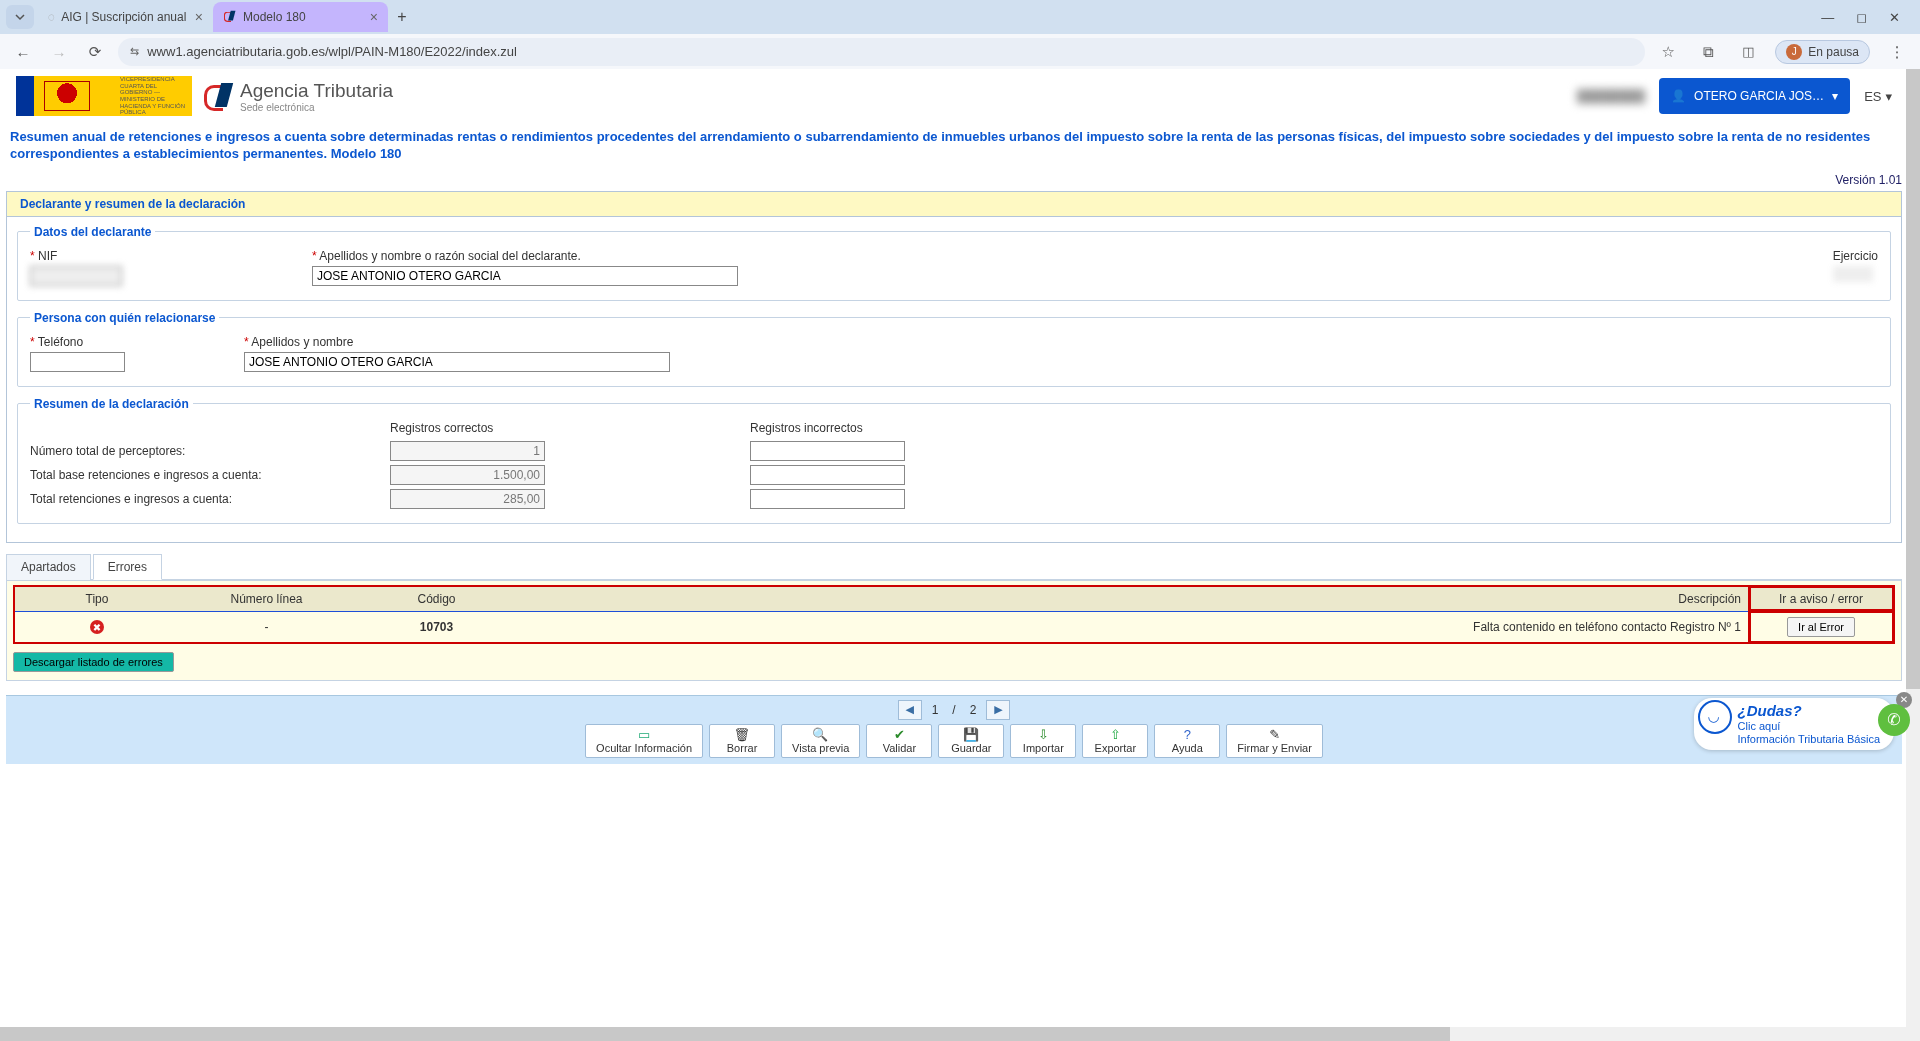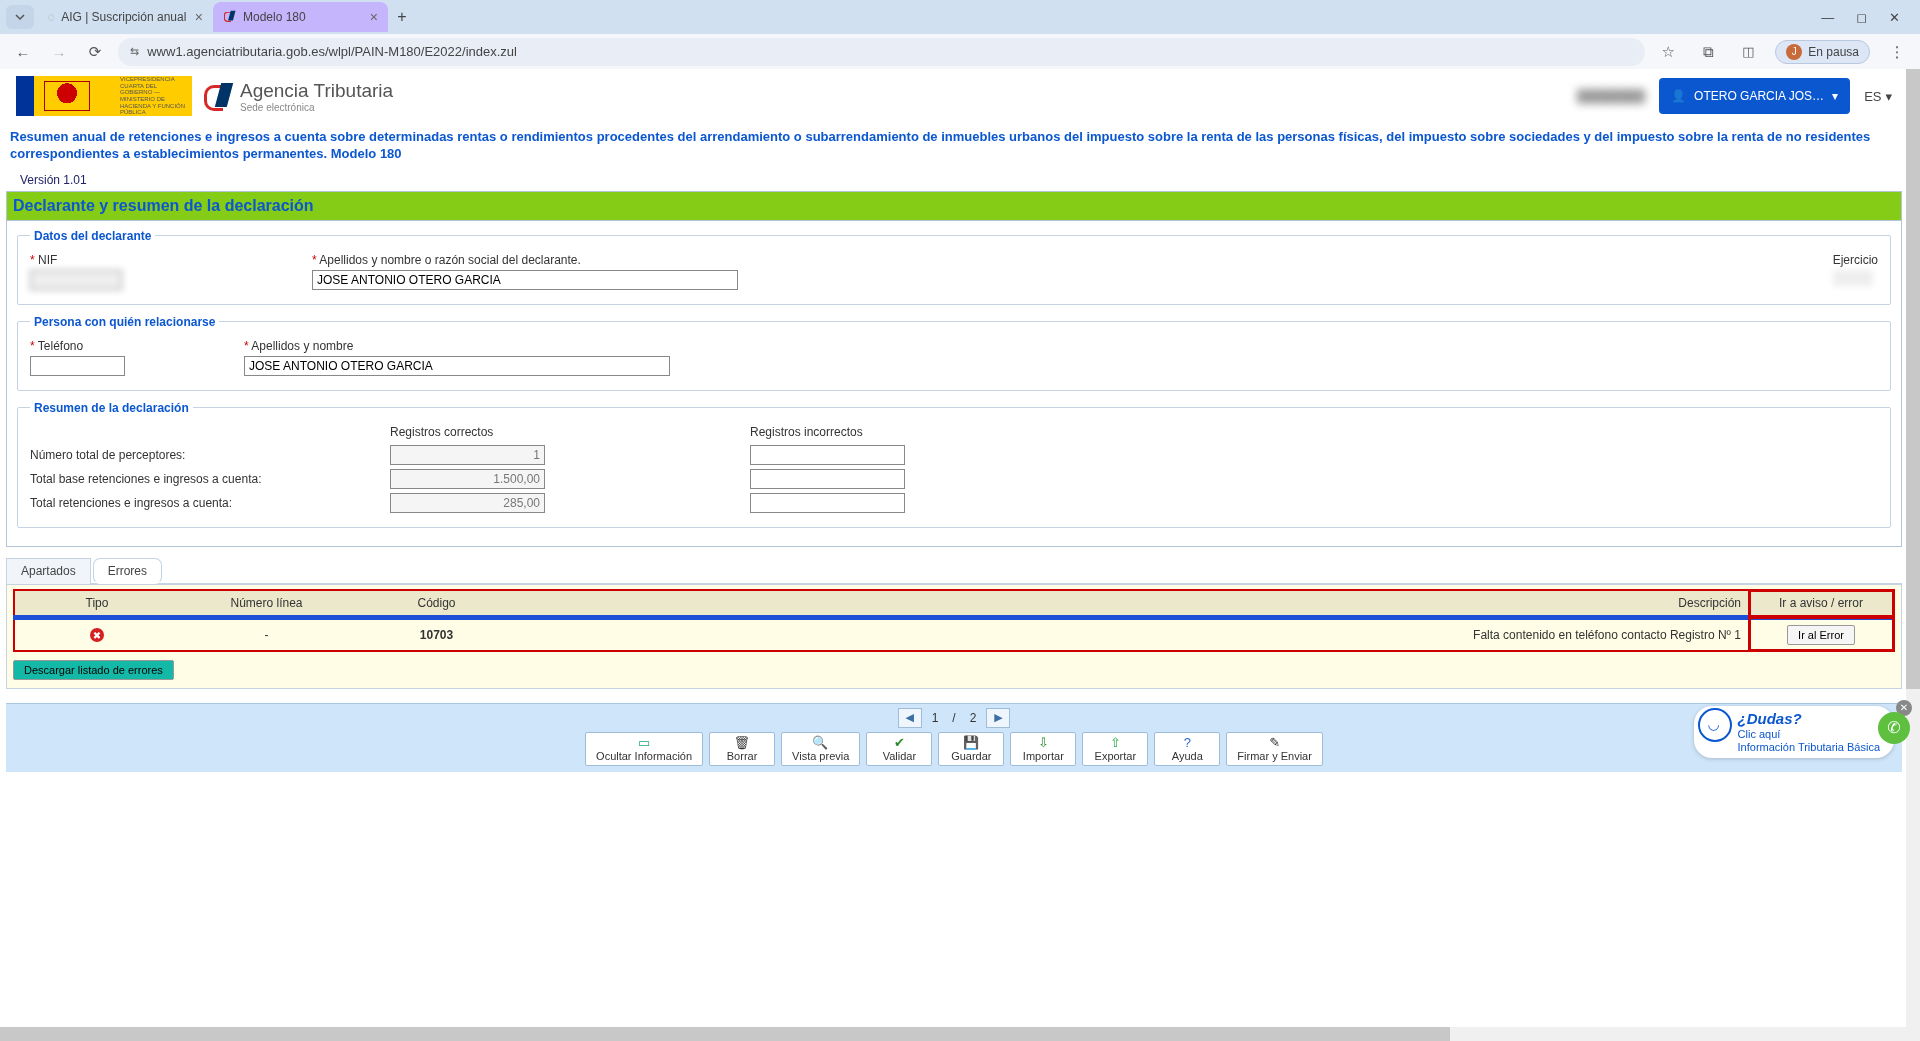--- a/index.html
+++ b/index.html
@@ -39,24 +39,24 @@
 .agencia-mark::before { content: ""; position: absolute; width: 16px; height: 20px; border: 3px solid #d62828; border-right: none; border-top-left-radius: 10px; border-bottom-left-radius: 10px; left: 2px; top: 4px; }
 .agencia-mark::after { content: ""; position: absolute; width: 12px; height: 24px; background: #003366; right: 2px; top: 2px; transform: skewX(-15deg); }
 .agencia-text { font-size: 19px; color: #555; }
 .agencia-sub { font-size: 10px; color: #888; }
 .header-right { margin-left: auto; display: flex; align-items: center; gap: 14px; }
 .blurred { filter: blur(4px); color: #999; font-size: 12px; }
 .user-btn { background: #0b57d0; color: #fff; display: flex; align-items: center; gap: 8px; padding: 0 12px; height: 36px; border-radius: 4px; font-size: 12px; cursor: pointer; }
 .lang { color: #444; font-size: 13px; display: flex; align-items: center; gap: 4px; cursor: pointer; }
 
 .long-title { color: #0b57d0; font-weight: bold; font-size: 13px; padding: 6px 8px; margin-right: 14px; line-height: 1.3; }
-.version { text-align: left; color: #226; font-size: 12px; padding: 4px 18px; }
+.version { text-align: right; color: #226; font-size: 12px; padding: 4px 18px; }
 
 .panel { margin: 0 4px 4px 4px; border: 1px solid #b3c5d9; margin-right: 18px; }
-.panel-title { background: #84cc16; color: #0b57d0; font-weight: bold; font-size: 16px; padding: 5px 6px; border-bottom: 1px solid #b3c5d9; }
+.panel-title { background: #fef9c3; color: #0b57d0; font-weight: bold; font-size: 12px; padding: 5px 13px; border-bottom: 1px solid #b3c5d9; }
 .panel-body { padding: 8px 10px; background: #fff; }
 
 fieldset.grp { border: 1px solid #c5d3e3; border-radius: 2px; margin-bottom: 10px; padding: 10px 12px 14px 12px; }
 fieldset.grp > legend { color: #0b57d0; font-weight: bold; font-size: 12px; padding: 0 4px; }
 .row { display: flex; gap: 40px; }
 .fld label { display: block; font-size: 12px; color: #333; margin-bottom: 3px; }
 .fld .req { color: #c00; }
 .fld input { border: 1px solid #888; height: 20px; padding: 0 4px; font-size: 12px; }
 .fld.nif input { width: 92px; background: #eee; filter: blur(3px); }
 .fld.name input { width: 426px; }
@@ -67,26 +67,26 @@
 
 .summary-grid { display: grid; grid-template-columns: 360px 160px 200px 160px; row-gap: 4px; align-items: center; }
 .summary-grid .hdr { font-size: 12px; color: #333; padding-bottom: 2px; }
 .summary-grid .lbl { font-size: 12px; color: #333; }
 .summary-grid input { border: 1px solid #888; height: 20px; width: 155px; text-align: right; padding: 0 4px; font-size: 12px; background: #fff; }
 .summary-grid input.ro { background: #f5f5f5; color: #777; }
 .summary-grid .spacer { }
 
 .tabs { display: flex; border-bottom: 1px solid #c5d3e3; margin: 6px 4px 0 4px; margin-right: 18px; }
 .tabs .tabh { padding: 5px 14px; border: 1px solid #c5d3e3; border-bottom: none; background: #f1f5fa; font-size: 12px; color: #444; margin-right: 2px; cursor: pointer; position: relative; top: 1px; }
-.tabs .tabh.active { background: #fff; border-bottom: 1px solid #fff; font-weight: normal; border-radius: 7px; }
+.tabs .tabh.active { background: #fff; border-bottom: 1px solid #fff; font-weight: normal; }
 
 .errors-panel { margin: 0 4px; margin-right: 18px; border: 1px solid #c5d3e3; background: #fffde6; padding: 4px 6px 8px 6px; }
 .errors-title { color: #0b57d0; font-weight: bold; font-size: 12px; padding: 3px 4px 6px 4px; }
 .err-table { width: 100%; border: 2px solid #cc0000; border-collapse: collapse; background: #fffde6; }
-.err-table thead th { background: #ebe8cc; font-size: 12px; color: #333; font-weight: normal; padding: 5px 8px; border-bottom: 5px solid #1d4ed8; }
+.err-table thead th { background: #ebe8cc; font-size: 12px; color: #333; font-weight: normal; padding: 5px 8px; border-bottom: 1px solid #1d4ed8; }
 .err-table tbody td { font-size: 12px; color: #333; padding: 5px 8px; border-bottom: 1px solid #e5dca0; }
 .err-icon { width: 14px; height: 14px; border-radius: 50%; background: #d62020; color: #fff; font-size: 10px; display: inline-flex; align-items: center; justify-content: center; }
 .err-table th:nth-child(1), .err-table td:nth-child(1) { width: 165px; text-align: center; }
 .err-table th:nth-child(2), .err-table td:nth-child(2) { width: 175px; text-align: center; }
 .err-table th:nth-child(3), .err-table td:nth-child(3) { width: 165px; text-align: center; }
 .err-table th:nth-child(4), .err-table td:nth-child(4) { text-align: right; }
 .err-table th:nth-child(5), .err-table td:nth-child(5) { width: 145px; text-align: center; }
 .small-btn { background: #f5f5f5; border: 1px solid #999; padding: 3px 10px; font-size: 11px; cursor: pointer; border-radius: 2px; }
 .download-link { margin-top: 8px; }
 .download-link .small-btn { background: #14b8a6; }

